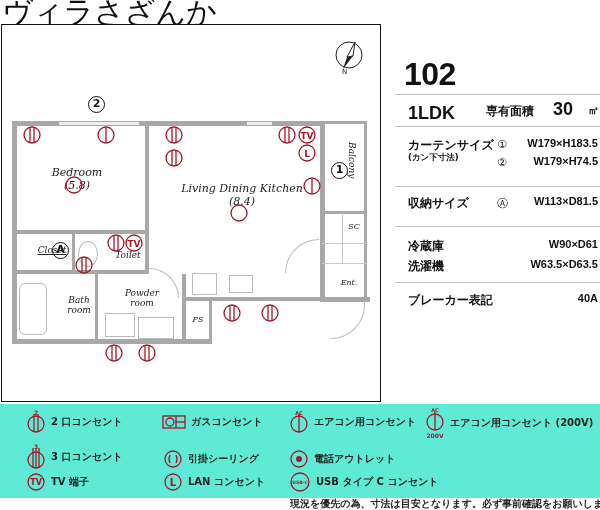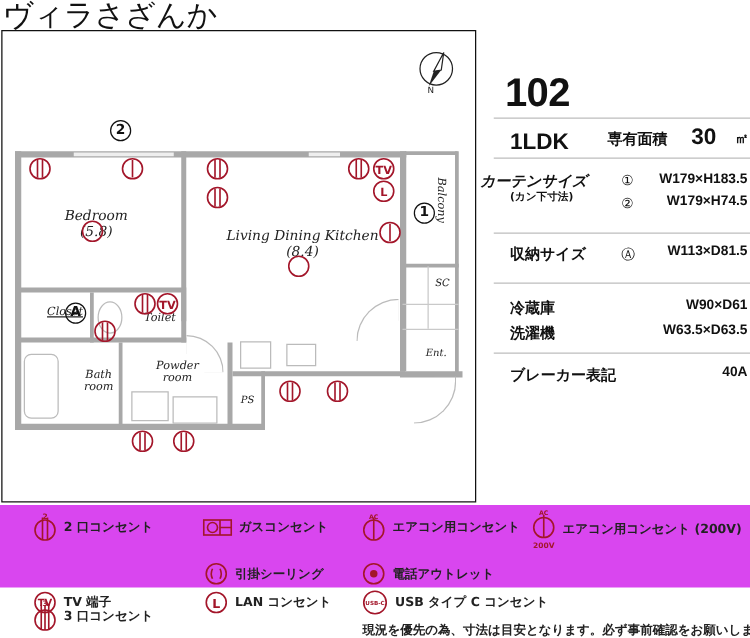--- a/index.html
+++ b/index.html
@@ -1,33 +1,33 @@
 <!DOCTYPE html>
 <html><head>
 <meta charset="utf-8">
 <style>
   * { box-sizing: border-box; margin: 0; padding: 0; }
   html, body { width: 600px; height: 510px; background: #fff; overflow: hidden; }
   body { position: relative; font-family: "DejaVu Sans", "Liberation Sans", sans-serif; color: #111; }
   .abs { position: absolute; }
 
-  .title { left: 2px; top: 0px; font-size: 24px; letter-spacing: 0px; line-height: 24px; font-weight: normal; }
+  .title { left: 2px; top: 0px; font-size: 30px; letter-spacing: 0px; line-height: 24px; font-weight: normal; }
 
   .plan-frame { left: 1px; top: 24px; width: 380px; height: 378px; border: 1.5px solid #111; background: #fff; }
 
   
   .room-no { left: 404px; top: 56px; font-size: 32px; font-weight: bold; font-family: "Liberation Sans", sans-serif; letter-spacing: -0.5px; }
   .hr { height: 1px; background: #bdbdbd; left: 395px; width: 205px; }
   .info-row { font-size: 12px; font-weight: bold; }
   .info-sub { font-size: 8.5px; font-weight: bold; }
   .val { font-family: "Liberation Sans", sans-serif; font-weight: bold; font-size: 11px; }
   .circ-lbl { font-size: 11px; }
 
   
-  .legend { left: 0; top: 404px; width: 600px; height: 66px; background: #d946ef; }
+  .legend { left: 0; top: 404px; width: 600px; height: 94px; background: #5eead4; }
   .lg-item { position: absolute; display: flex; align-items: center; font-size: 10px; font-weight: bold; color: #222; white-space: nowrap; }
   .lg-icon { display: inline-block; position: relative; margin-right: 5px; }
   .note { left: 290px; top: 497px; font-size: 10px; font-weight: bold; color: #222; white-space: nowrap; }
 
   .rlabel { font-family: "DejaVu Serif", "Liberation Serif", serif; font-style: italic; color: #222; position: absolute; text-align: center; line-height: 1.15; }
   .wall { position: absolute; background: #a8a8a8; }
   .thin { position: absolute; background: #c9c9c9; }
   .fixture { position: absolute; border: 1px solid #bbb; background: #fff; }
 </style>
 </head>
@@ -160,21 +160,21 @@
 
 <div class="abs room-no">102</div>
 <div class="abs hr" style="top:94px;"></div>
 
 <div class="abs info-row" style="left:408px;top:103px;font-family:'Liberation Sans',sans-serif;font-size:18px;">1LDK</div>
 <div class="abs info-row" style="left:486px;top:103px;">専有面積</div>
 <div class="abs" style="left:553px;top:99px;font-size:18px;font-weight:bold;font-family:'Liberation Sans',sans-serif;">30</div>
 <div class="abs" style="left:588px;top:103px;font-size:11px;font-weight:bold;">㎡</div>
 <div class="abs hr" style="top:126px;"></div>
 
-<div class="abs info-row" style="left:384px;top:137px;font-style:italic;">カーテンサイズ</div>
+<div class="abs info-row" style="left:408px;top:137px;">カーテンサイズ</div>
 <div class="abs info-sub" style="left:408px;top:152px;">(カン下寸法)</div>
 <div class="abs circ-lbl" style="left:497px;top:138px;">①</div>
 <div class="abs val" style="right:2px;top:137px;">W179×H183.5</div>
 <div class="abs circ-lbl" style="left:497px;top:156px;">②</div>
 <div class="abs val" style="right:2px;top:155px;">W179×H74.5</div>
 <div class="abs hr" style="top:186px;"></div>
 
 <div class="abs info-row" style="left:408px;top:195px;">収納サイズ</div>
 <div class="abs circ-lbl" style="left:497px;top:196px;">Ⓐ</div>
 <div class="abs val" style="right:2px;top:195px;">W113×D81.5</div>
@@ -228,21 +228,21 @@
         <g stroke="#a3162a" fill="none" stroke-width="1.3">
           <circle cx="10" cy="16" r="8"></circle>
           <line x1="10" y1="6" x2="10" y2="24"></line>
         </g>
         <text x="10" y="6" font-size="5" fill="#a3162a" text-anchor="middle" font-family="DejaVu Sans,sans-serif">AC</text>
         <text x="10" y="32" font-size="6" fill="#a3162a" text-anchor="middle" font-family="DejaVu Sans,sans-serif" font-weight="bold">200V</text>
       </svg>
     <span>エアコン用コンセント (200V)</span>
   </div>
 
-  <div class="lg-item" style="left:26px;top:40px;margin-top:36px;">
+  <div class="lg-item" style="left:26px;top:40px;">
     <svg class="lg-icon" width="20" height="26">
         <g stroke="#a3162a" fill="none" stroke-width="1.3">
           <circle cx="10" cy="16" r="8"></circle>
           <line x1="7" y1="4" x2="7" y2="24"></line>
           <line x1="10" y1="4" x2="10" y2="24"></line>
           <line x1="13" y1="4" x2="13" y2="24"></line>
         </g>
         <text x="10" y="5" font-size="6" fill="#a3162a" text-anchor="middle" font-family="DejaVu Sans,sans-serif">3</text>
       </svg>
     <span>3 口コンセント</span>

